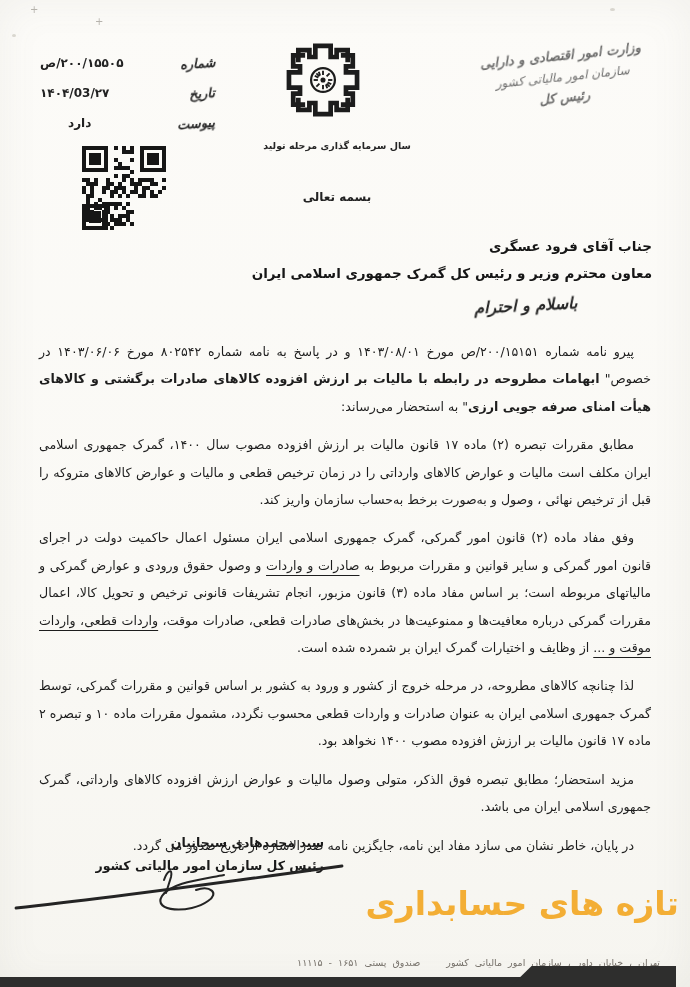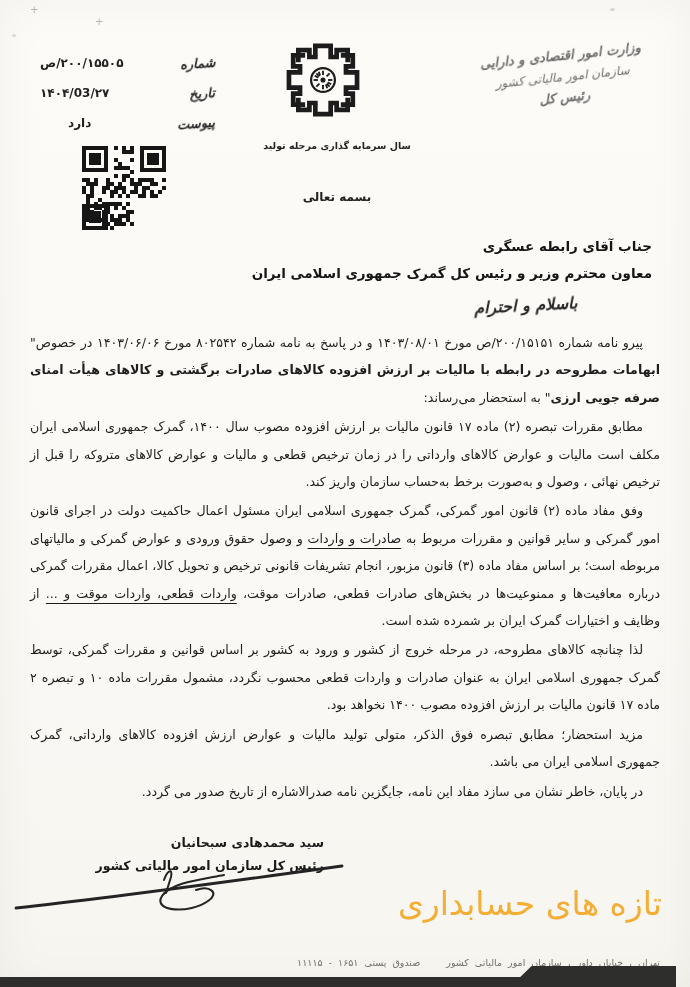--- a/index.html
+++ b/index.html
@@ -46,31 +46,31 @@
   .recipient{position:absolute;top:233px;right:38px;text-align:right;font-weight:bold;
     font-size:13.5px;line-height:27px;color:#161616;}
 
   
   .salutation{position:absolute;top:296px;right:113px;font-size:16px;font-weight:bold;
     font-style:italic;transform:rotate(-3deg);color:#242424;filter:blur(.25px);}
 
   
   .body{position:absolute;top:327px;right:28px;left:28px;font-size:12.6px;line-height:27.4px;
     text-align:justify;color:#1d1d1d;}
-  .body p{margin:2px;text-indent:17px;}
+  .body p{margin:11px;text-indent:17px;}
   .body .b{font-weight:bold;}
   .body .u{text-decoration:underline;text-underline-offset:5px;text-decoration-thickness:1.2px;}
 
   
   .signature{position:absolute;top:831px;left:62px;width:262px;text-align:right;
     font-weight:bold;font-size:12.5px;line-height:23px;color:#1a1a1a;}
   .sig-stroke{position:absolute;top:856px;left:12px;width:336px;height:66px;}
 
   
-  .watermark{position:absolute;top:884px;right:28px;font-size:33px;font-weight:normal;
+  .watermark{position:absolute;top:884px;right:11px;font-size:33px;font-weight:bold;
     letter-spacing:1px;}
 
   
   .footer-address{position:absolute;top:957px;right:30px;left:100px;text-align:right;
     font-size:9.5px;color:#757069;word-spacing:3px;filter:blur(.2px);}
   .footer-address .gap{display:inline-block;width:26px;}
   .footer-bar{position:absolute;bottom:0;left:0;width:676px;height:10px;background:#2e2e2d;}
   .footer-corner{position:absolute;bottom:0;right:14px;width:166px;height:21px;background:#2e2e2d;
     clip-path:polygon(13% 0,100% 0,100% 100%,0 100%);}
 </style>
@@ -577,32 +577,32 @@
   <div class="emblem-caption">سال سرمایه گذاری مرحله تولید</div>
   <div class="besmele">بسمه تعالی</div>
 
   <div class="letterhead">
     <div class="lh1">وزارت امور اقتصادی و دارایی</div>
     <div class="lh2">سازمان امور مالیاتی کشور</div>
     <div class="lh3">رئیس کل</div>
   </div>
 
   <div class="recipient">
-    <div>جناب آقای رابطه عسگری</div>
+    <div>جناب آقای فرود عسگری</div>
     <div>معاون محترم وزیر و رئیس کل گمرک جمهوری اسلامی ایران</div>
   </div>
 
   <div class="salutation">باسلام و احترام</div>
 
   <div class="body">
     <p><span>پیرو نامه شماره ۲۰۰/۱۵۱۵۱/ص مورخ ۱۴۰۳/۰۸/۰۱ و در پاسخ به نامه شماره ۸۰۲۵۴۲ مورخ ۱۴۰۳/۰۶/۰۶ در خصوص" </span><span class="b">ابهامات مطروحه در رابطه با مالیات بر ارزش افزوده کالاهای صادرات برگشتی و کالاهای هیأت امنای صرفه جویی ارزی</span><span>" به استحضار می‌رساند:</span></p>
     <p><span>مطابق مقررات تبصره (۲) ماده ۱۷ قانون مالیات بر ارزش افزوده مصوب سال ۱۴۰۰، گمرک جمهوری اسلامی ایران مکلف است مالیات و عوارض کالاهای وارداتی را در زمان ترخیص قطعی و مالیات و عوارض کالاهای متروکه را قبل از ترخیص نهائی ، وصول و به‌صورت برخط به‌حساب سازمان واریز کند.</span></p>
     <p><span>وفق مفاد ماده (۲) قانون امور گمرکی، گمرک جمهوری اسلامی ایران مسئول اعمال حاکمیت دولت در اجرای قانون امور گمرکی و سایر قوانین و مقررات مربوط به </span><span class="u">صادرات و واردات</span><span> و وصول حقوق ورودی و عوارض گمرکی و مالیاتهای مربوطه است؛ بر اساس مفاد ماده (۳) قانون مزبور، انجام تشریفات قانونی ترخیص و تحویل کالا، اعمال مقررات گمرکی درباره معافیت‌ها و ممنوعیت‌ها در بخش‌های صادرات قطعی، صادرات موقت، </span><span class="u">واردات قطعی، واردات موقت و ...</span><span> از وظایف و اختیارات گمرک ایران بر شمرده شده است.</span></p>
     <p><span>لذا چنانچه کالاهای مطروحه، در مرحله خروج از کشور و ورود به کشور بر اساس قوانین و مقررات گمرکی، توسط گمرک جمهوری اسلامی ایران به عنوان صادرات و واردات قطعی محسوب نگردد، مشمول مقررات ماده ۱۰ و تبصره ۲ ماده ۱۷ قانون مالیات بر ارزش افزوده مصوب ۱۴۰۰ نخواهد بود.</span></p>
-    <p><span>مزید استحضار؛ مطابق تبصره فوق الذکر، متولی تولید مالیات و عوارض ارزش افزوده کالاهای وارداتی، گمرک جمهوری اسلامی ایران می باشد.</span></p>
+    <p><span>مزید استحضار؛ مطابق تبصره فوق الذکر، متولی وصول مالیات و عوارض ارزش افزوده کالاهای وارداتی، گمرک جمهوری اسلامی ایران می باشد.</span></p>
     <p><span>در پایان، خاطر نشان می سازد مفاد این نامه، جایگزین نامه صدرالاشاره از تاریخ صدور می گردد.</span></p>
   </div>
 
   <div class="signature">
     <div>سید محمدهادی سبحانیان</div>
     <div>رئیس کل سازمان امور مالیاتی کشور</div>
   </div>
   <svg class="sig-stroke" viewBox="0 0 336 66" aria-hidden="true">
     <g fill="none" stroke="#242424" stroke-linecap="round">
       <path d="M4,52 C80,44 200,28 330,10" stroke-width="2.8"></path>

